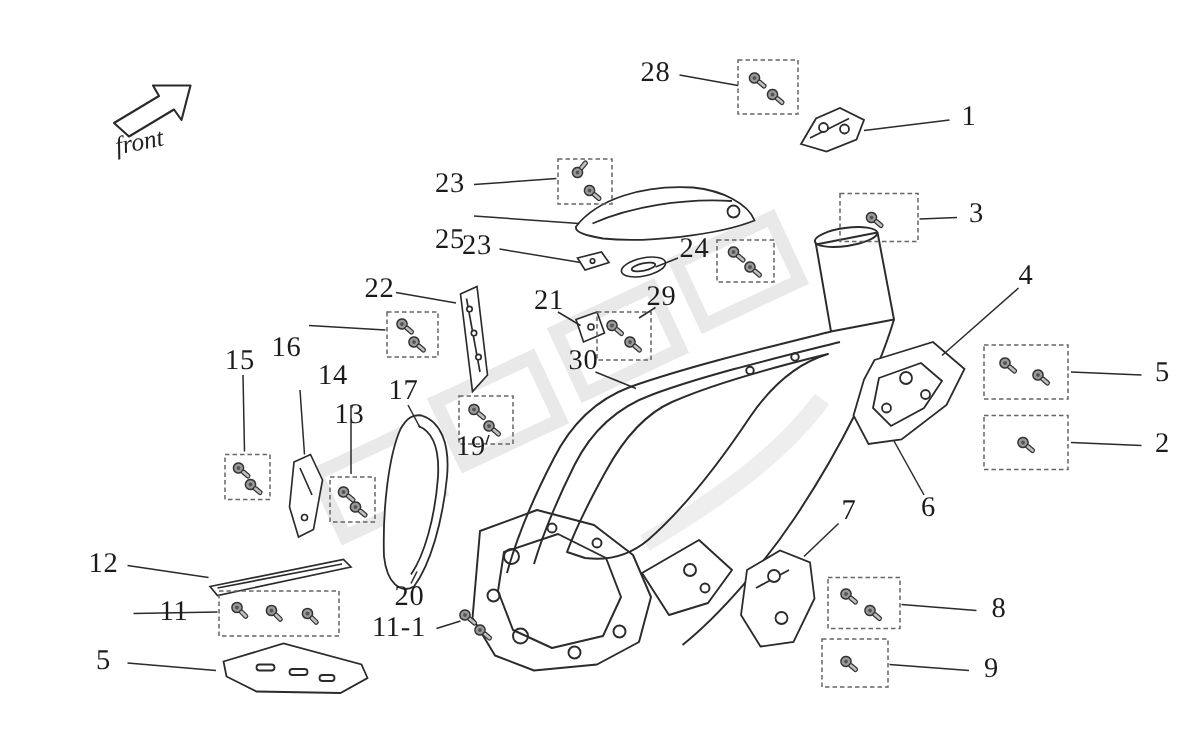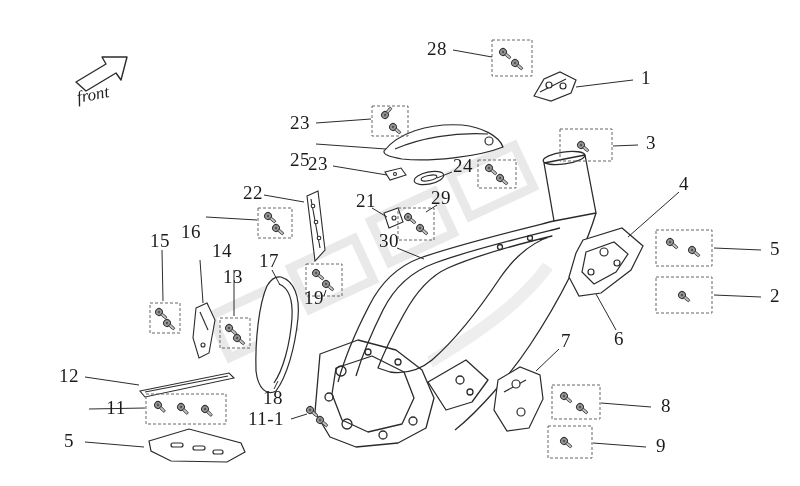--- a/index.html
+++ b/index.html
@@ -245,21 +245,21 @@
       <div class="callout" style="left: 160px; top: 241px;">15</div>
       <div class="callout" style="left: 198px; top: 251px; margin-left: 24px;">14</div>
       <div class="callout" style="left: 233px; top: 261px; margin-top: 16px;">13</div>
       <div class="callout" style="left: 269px; top: 261px;">17</div>
       <div class="callout" style="left: 775px; top: 249px;">5</div>
       <div class="callout" style="left: 775px; top: 296px;">2</div>
       <div class="callout" style="left: 314px; top: 298px;">19</div>
       <div class="callout" style="left: 619px; top: 339px;">6</div>
       <div class="callout" style="left: 566px; top: 341px;">7</div>
       <div class="callout" style="left: 69px; top: 376px;">12</div>
-      <div class="callout" style="left: 273px; top: 398px;">18</div>
+      <div class="callout" style="left: 273px; top: 398px;">20</div>
       <div class="callout" style="left: 73px; top: 408px; margin-left: 43px;">11</div>
       <div class="callout" style="left: 666px; top: 406px;">8</div>
       <div class="callout" style="left: 266px; top: 419px;">11-1</div>
       <div class="callout" style="left: 69px; top: 441px;">5</div>
       <div class="callout" style="left: 661px; top: 446px;">9</div>
     </div>
 
 </div>
 
 </body></html>

